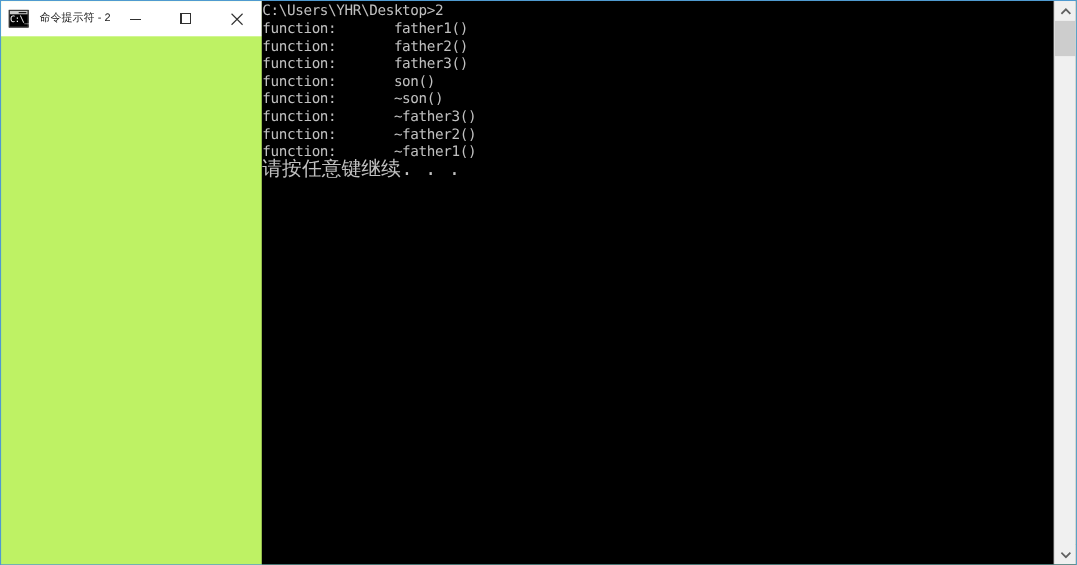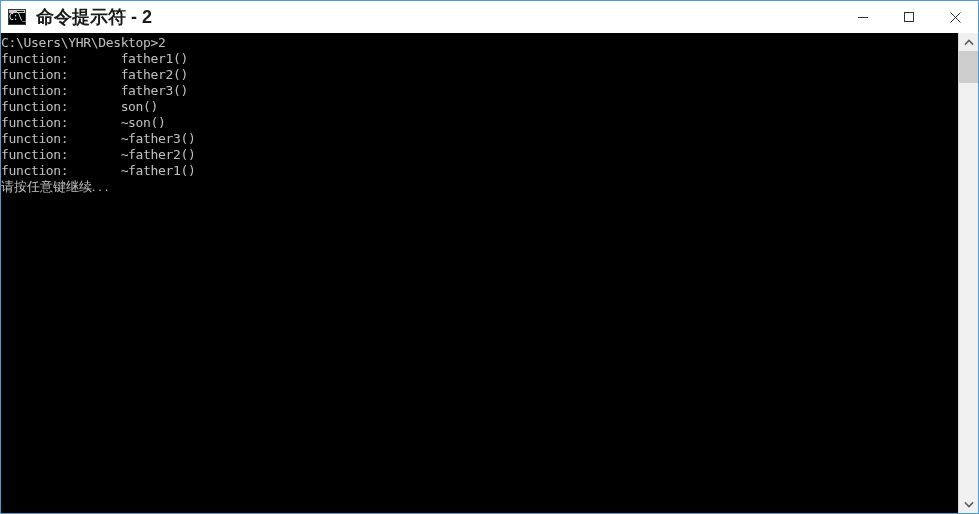--- a/index.html
+++ b/index.html
@@ -18,21 +18,21 @@
   #window {
     position: absolute;
     left: 0;
     top: 0;
     width: 979px;
     height: 514px;
     box-sizing: border-box;
     background: #bef264;
     border: 1px solid #4f9ad0;
     display: flex;
-    flex-direction: column;
+    flex-direction: row;
   }
 
   
   #titlebar {
     height: 32px;
     min-height: 32px;
     background: #ffffff;
     display: flex;
     align-items: center;
     position: relative;
@@ -88,27 +88,26 @@
     width: 16px;
     height: 10px;
     color: #ffffff;
     font-family: "DejaVu Sans Mono", monospace;
     font-size: 8px;
     line-height: 10px;
     letter-spacing: -0.5px;
     white-space: nowrap;
   }
   #title-text {
-    font-size: 18px;
+    font-size: 10px;
     color: #1a1a1a;
     white-space: nowrap;
     overflow: hidden;
     text-overflow: ellipsis;
     line-height: 32px;
-    font-weight: bold;
   }
 
   #title-buttons {
     display: flex;
     height: 32px;
     flex: 0 0 auto;
   }
   .win-btn {
     width: 46px;
     height: 32px;
@@ -155,24 +154,24 @@
     overflow: hidden;
   }
   #console-text .line {
     height: 16px;
     color: #c0c0c0;
     white-space: pre;
     font-weight: normal;
     letter-spacing: -0.35px;
   }
   #console-text .line.cjk {
-    font-family: Liberation Serif, serif;
+    font-family: Liberation Mono, monospace;
     font-weight: normal;
     letter-spacing: 0px;
-    font-size: 13px;
+    font-size: 18px;
   }
 
   
   #scrollbar {
     width: 20px;
     min-width: 20px;
     background: #f0f0f0;
     border-left: 1px solid #d8d8d8;
     box-sizing: border-box;
     display: flex;

